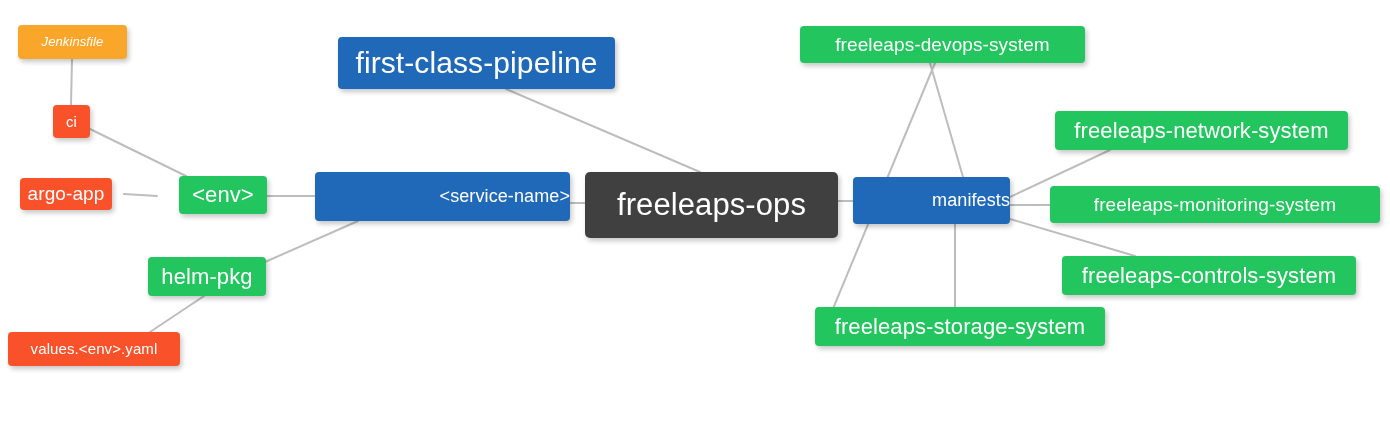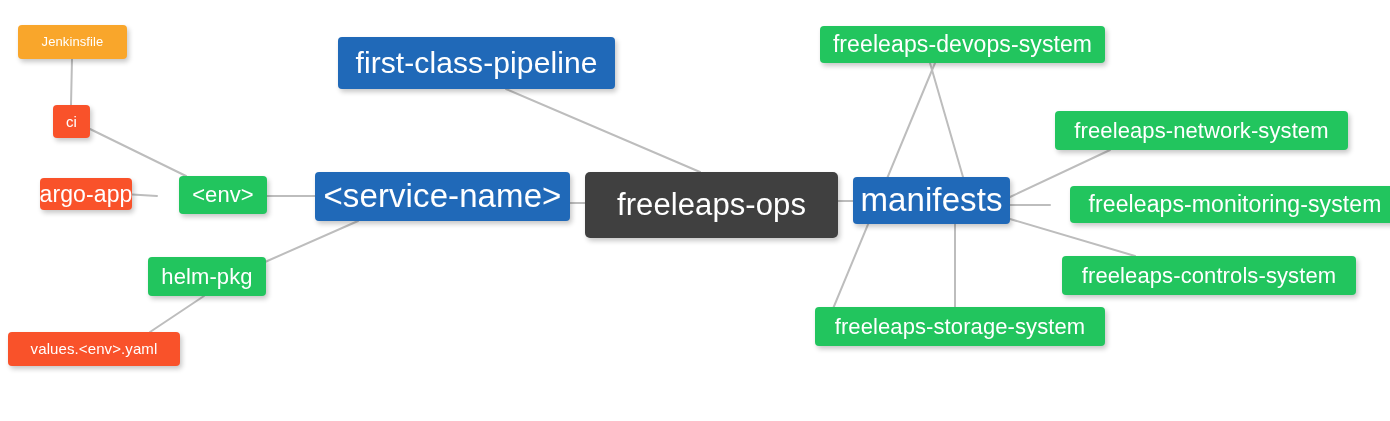--- a/index.html
+++ b/index.html
@@ -42,28 +42,29 @@
     border-radius: 5px;
   }
   .node-blue {
     background: #2069b8;
   }
   .node-green {
     background: #22c55e;
   }
   .node-orange {
     background: #f9a62b;
+    font-style: italic;
   }
   .node-red {
     background: #f9522a;
   }
   .sz-xl { font-size: 30px; margin-left: 23px; }
-  .sz-lg { font-size: 33px; }
+  .sz-lg { font-size: 18px; justify-content: flex-end; }
   .sz-md { font-size: 22px; }
-  .sz-sm { font-size: 23px; margin-left: 20px; }
+  .sz-sm { font-size: 19px; }
   .sz-xs { font-size: 15px; }
   .sz-xxs { font-size: 13px; }
 </style>
 </head>
 <body>
 
 <div id="canvas">
   <svg id="edge-layer" viewBox="0 0 1390 421" preserveAspectRatio="none">
       <line x1="72" y1="59" x2="71" y2="105" stroke="#bdbdbd" stroke-width="2" stroke-linecap="round"></line>
       <line x1="90" y1="129" x2="186" y2="176" stroke="#bdbdbd" stroke-width="2" stroke-linecap="round"></line>

